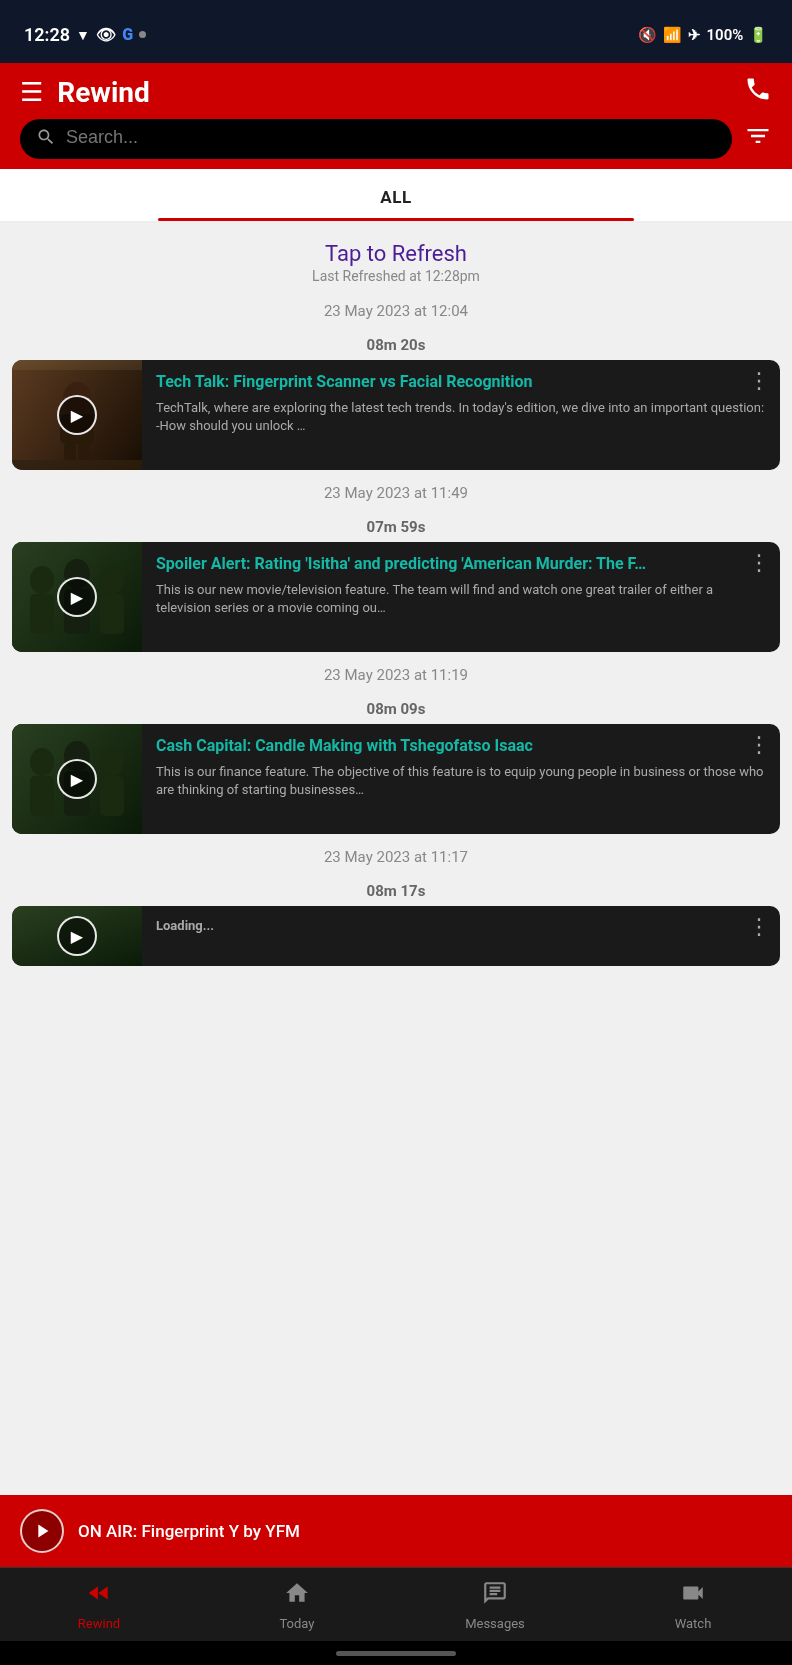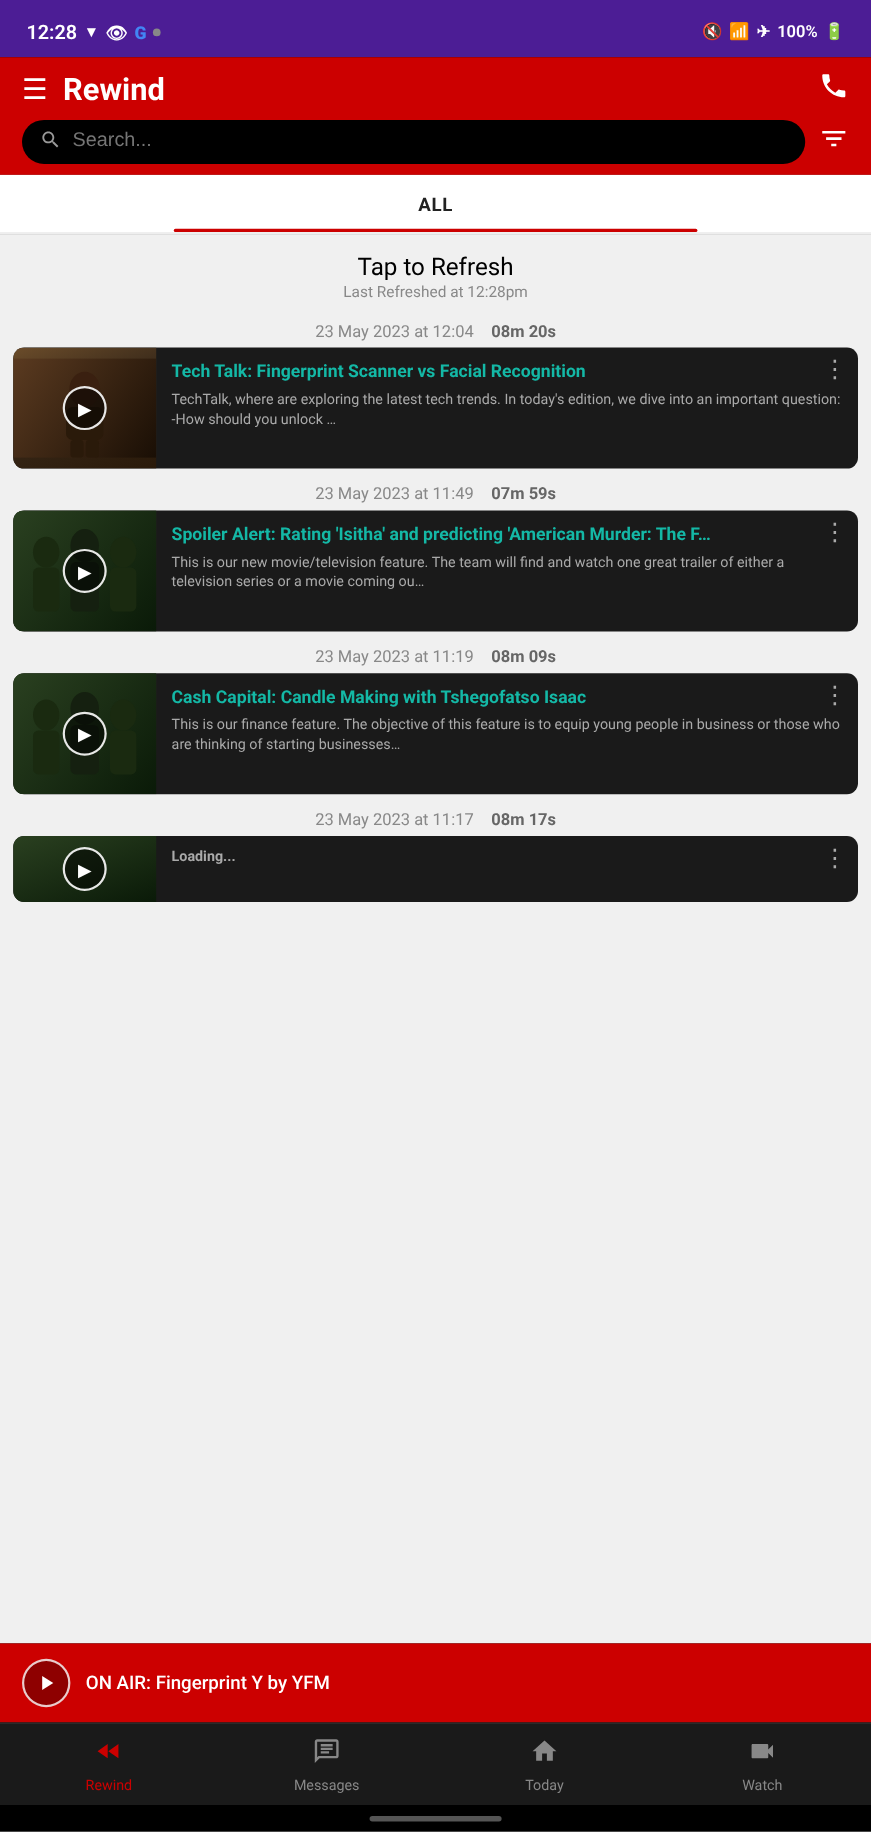--- a/index.html
+++ b/index.html
@@ -16,29 +16,29 @@
     .phone-frame {
       width: 792px;
       min-height: 1665px;
       background: #000;
       position: relative;
       display: flex;
       flex-direction: column;
     }
     
     .status-bar {
-      background: #4c1d95;
+      background: #0f172a;
       padding: 12px 24px 6px;
       display: flex;
       justify-content: space-between;
       align-items: center;
       color: white;
       font-size: 18px;
       font-weight: 600;
-      height: 52px;
+      height: 63px;
     }
     .status-left { display: flex; align-items: center; gap: 6px; }
     .status-right { display: flex; align-items: center; gap: 6px; font-size: 15px; }
     
     .header {
       background: #cc0000;
       padding: 12px 20px 10px;
     }
     .header-top {
       display: flex;
@@ -115,34 +115,35 @@
     }
     
     .refresh-section {
       background: #f0f0f0;
       text-align: center;
       padding: 18px 0 8px;
     }
     .refresh-title {
       font-size: 22px;
       font-weight: 400;
-      color: #000000;
+      color: #4c1d95;
     }
     .refresh-subtitle {
       font-size: 14px;
       color: #888;
       margin-top: 2px;
     }
     
     .timestamp-row {
       display: flex;
       justify-content: center;
       align-items: center;
       gap: 16px;
       padding: 10px 0 6px;
+      flex-direction: column;
     }
     .timestamp-date {
       font-size: 15px;
       color: #888;
     }
     .timestamp-duration {
       font-size: 15px;
       font-weight: 700;
       color: #666;
     }
@@ -462,34 +463,34 @@
         <svg width="30" height="26" viewBox="0 0 24 24" fill="#cc0000">
           <path d="M11 18V6l-8.5 6 8.5 6zm.5-6l8.5 6V6l-8.5 6z"></path>
         </svg>
       </span>
       <span class="nav-label active">Rewind</span>
     </div>
 
     <div class="nav-item">
       <span class="nav-icon">
         <svg width="28" height="26" viewBox="0 0 24 24" fill="#888">
-          <path d="M20 2H4c-1.1 0-2 .9-2 2v18l4-4h14c1.1 0 2-.9 2-2V4c0-1.1-.9-2-2-2zm0 14H5.17L4 17.17V4h16v12z"></path>
-          <path d="M7 9h10v2H7V9zm0-3h10v2H7V6zm0 6h7v2H7v-2z"></path>
+          <path d="M10 20v-6h4v6h5v-8h3L12 3 2 12h3v8z"></path>
         </svg>
       </span>
-      <span class="nav-label">Messages</span>
+      <span class="nav-label">Today</span>
     </div>
 
     <div class="nav-item">
       <span class="nav-icon">
         <svg width="28" height="26" viewBox="0 0 24 24" fill="#888">
-          <path d="M10 20v-6h4v6h5v-8h3L12 3 2 12h3v8z"></path>
+          <path d="M20 2H4c-1.1 0-2 .9-2 2v18l4-4h14c1.1 0 2-.9 2-2V4c0-1.1-.9-2-2-2zm0 14H5.17L4 17.17V4h16v12z"></path>
+          <path d="M7 9h10v2H7V9zm0-3h10v2H7V6zm0 6h7v2H7v-2z"></path>
         </svg>
       </span>
-      <span class="nav-label">Today</span>
+      <span class="nav-label">Messages</span>
     </div>
 
     <div class="nav-item">
       <span class="nav-icon">
         <svg width="30" height="26" viewBox="0 0 24 24" fill="#888">
           <path d="M17 10.5V7c0-.55-.45-1-1-1H4c-.55 0-1 .45-1 1v10c0 .55.45 1 1 1h12c.55 0 1-.45 1-1v-3.5l4 4v-11l-4 4z"></path>
         </svg>
       </span>
       <span class="nav-label">Watch</span>
     </div>

